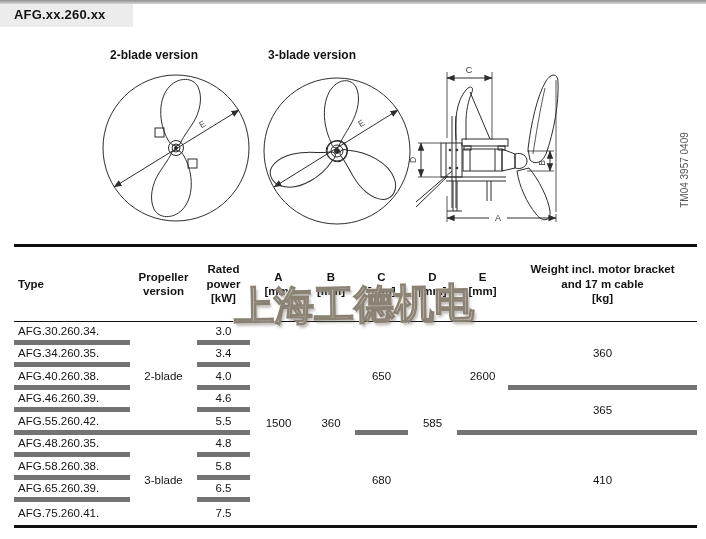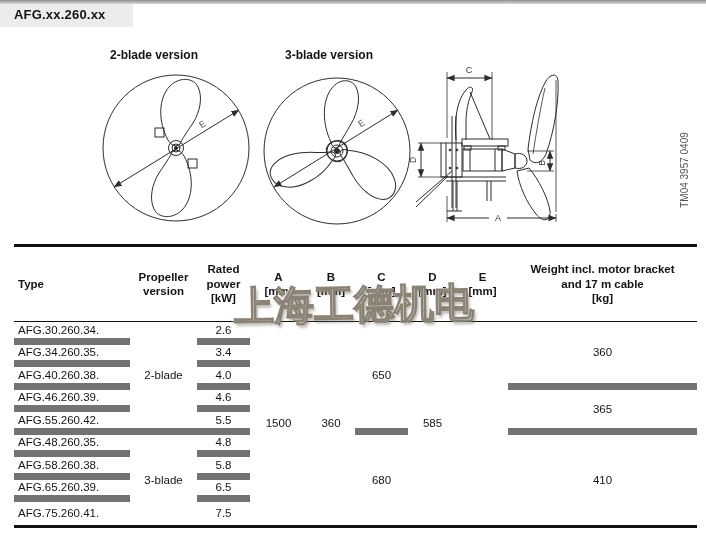--- a/index.html
+++ b/index.html
@@ -18,21 +18,21 @@
   }
   .page-title{
     position:absolute;left:14px;top:0;height:27px;line-height:29px;
     font-size:13px;font-weight:bold;z-index:6;letter-spacing:0.2px;
   }
   .fig-label{
     position:absolute;top:48px;width:132px;text-align:left;
     font-size:12px;font-weight:bold;
   }
   .fig-label.two{left:110px;}
-  .fig-label.three{left:285px;}
+  .fig-label.three{left:268px;}
   .fig-svg{position:absolute;left:0;top:22px;}
   .tm-code{
     position:absolute;left:641px;top:163px;width:90px;height:14px;
     transform:rotate(-90deg);transform-origin:50% 50%;
     font-size:10px;color:#555;text-align:center;white-space:nowrap;
   }
   .watermark{
     position:absolute;left:234px;top:280px;width:250px;
     font-size:40px;font-weight:bold;line-height:1.2;white-space:nowrap;
     color:#e6e0d2;
@@ -49,21 +49,21 @@
     font-size:11.5px;color:#141414;z-index:10;
   }
   .hc{
     font-weight:bold;display:flex;flex-direction:column;
     align-items:center;justify-content:center;text-align:center;
     border-bottom:1px solid #101010;line-height:1.25;grid-row:1;
   }
   .hc.left{align-items:flex-start;text-align:right;padding-left:4px;}
   .cell{display:flex;align-items:center;justify-content:center;}
   .cell.left{justify-content:flex-start;padding-left:4px;}
-  .bb{border-bottom:7px solid #737373;}
+  .bb{border-bottom:5px solid #737373;}
 </style>
 </head>
 <body>
 
 <div class="top-strip"></div>
 <div class="title-tab"></div>
 <div class="page-title">AFG.xx.260.xx</div>
 
 <div class="fig-label two">2-blade version</div>
 <div class="fig-label three">3-blade version</div>
@@ -221,34 +221,35 @@
   <div class="cell left bb" style="grid-column:1;grid-row:5">AFG.46.260.39.</div>
   <div class="cell left bb" style="grid-column:1;grid-row:6">AFG.55.260.42.</div>
   <div class="cell left bb" style="grid-column:1;grid-row:7">AFG.48.260.35.</div>
   <div class="cell left bb" style="grid-column:1;grid-row:8">AFG.58.260.38.</div>
   <div class="cell left bb" style="grid-column:1;grid-row:9">AFG.65.260.39.</div>
   <div class="cell left" style="grid-column:1;grid-row:10">AFG.75.260.41.</div>
 
   <div class="cell bb" style="grid-column:2;grid-row:2/7">2-blade</div>
   <div class="cell" style="grid-column:2;grid-row:7/11">3-blade</div>
 
-  <div class="cell bb" style="grid-column:3;grid-row:2">2.6</div>
+  <div class="cell bb" style="grid-column:3;grid-row:2">3.0</div>
   <div class="cell bb" style="grid-column:3;grid-row:3">3.4</div>
   <div class="cell bb" style="grid-column:3;grid-row:4">4.0</div>
   <div class="cell bb" style="grid-column:3;grid-row:5">4.6</div>
   <div class="cell bb" style="grid-column:3;grid-row:6">5.5</div>
   <div class="cell bb" style="grid-column:3;grid-row:7">4.8</div>
   <div class="cell bb" style="grid-column:3;grid-row:8">5.8</div>
   <div class="cell bb" style="grid-column:3;grid-row:9">6.5</div>
   <div class="cell" style="grid-column:3;grid-row:10">7.5</div>
 
   <div class="cell" style="grid-column:4;grid-row:2/11">1500</div>
   <div class="cell" style="grid-column:5;grid-row:2/11">360</div>
   <div class="cell" style="grid-column:7;grid-row:2/11">585</div>
 
   <div class="cell bb" style="grid-column:6;grid-row:2/7">650</div>
   <div class="cell" style="grid-column:6;grid-row:7/11">680</div>
 
+  <div class="cell bb" style="grid-column:8;grid-row:2/7">2600</div>
 
   <div class="cell bb" style="grid-column:9;grid-row:2/5">360</div>
   <div class="cell bb" style="grid-column:9;grid-row:5/7">365</div>
   <div class="cell" style="grid-column:9;grid-row:7/11">410</div>
 </div>
 
 </body></html>

